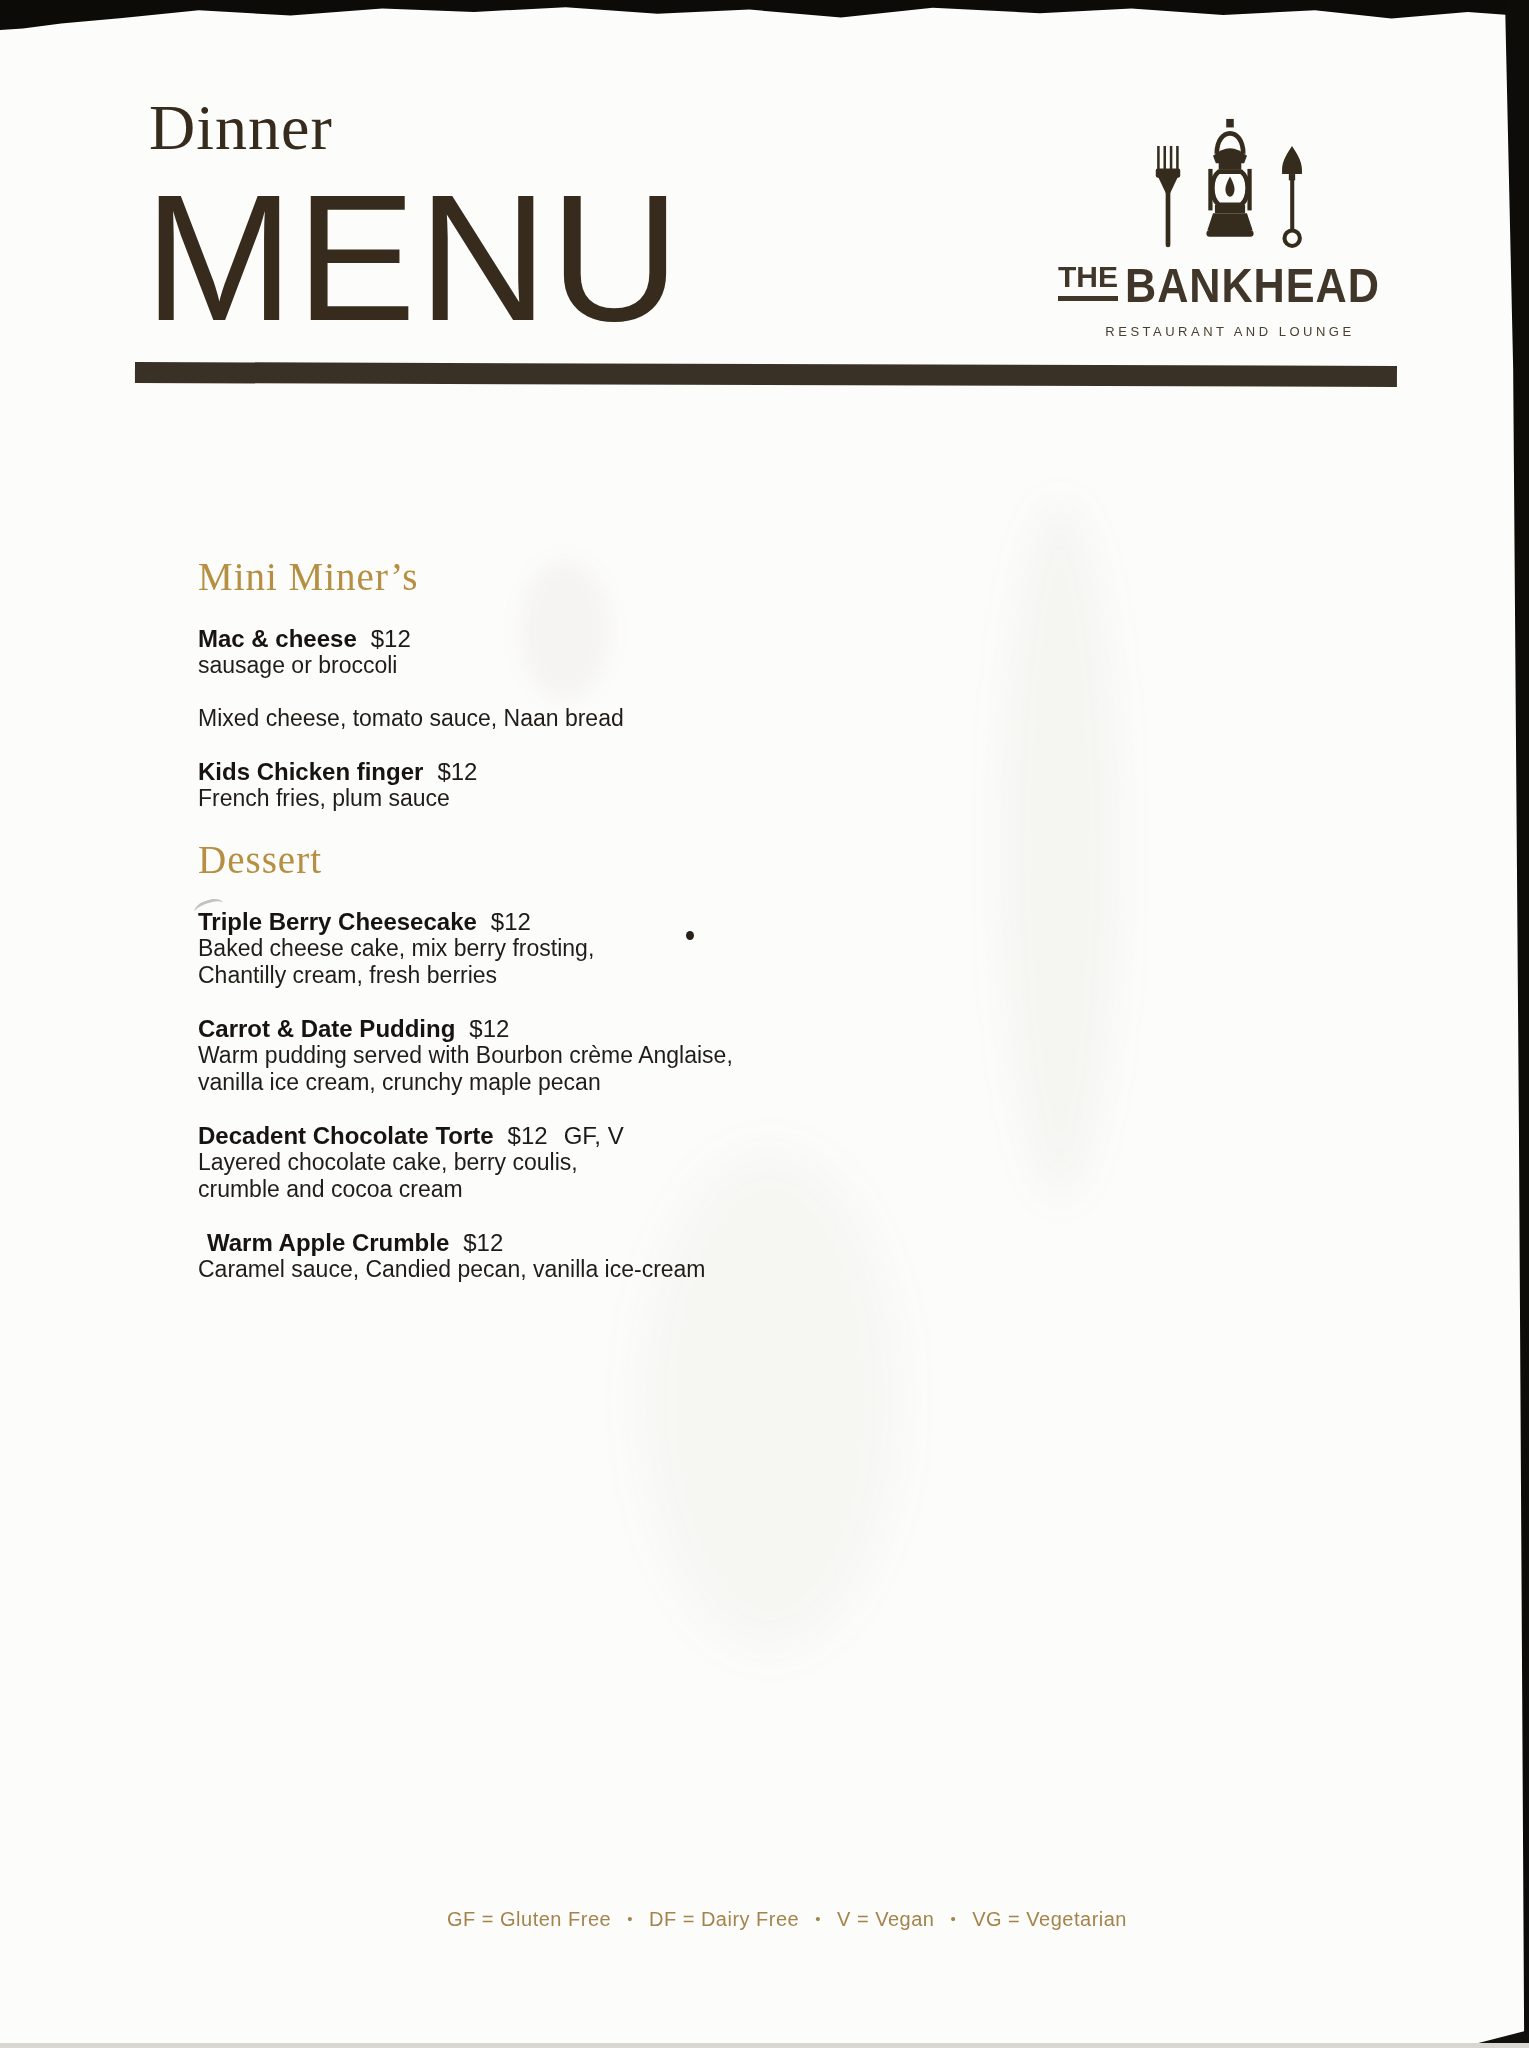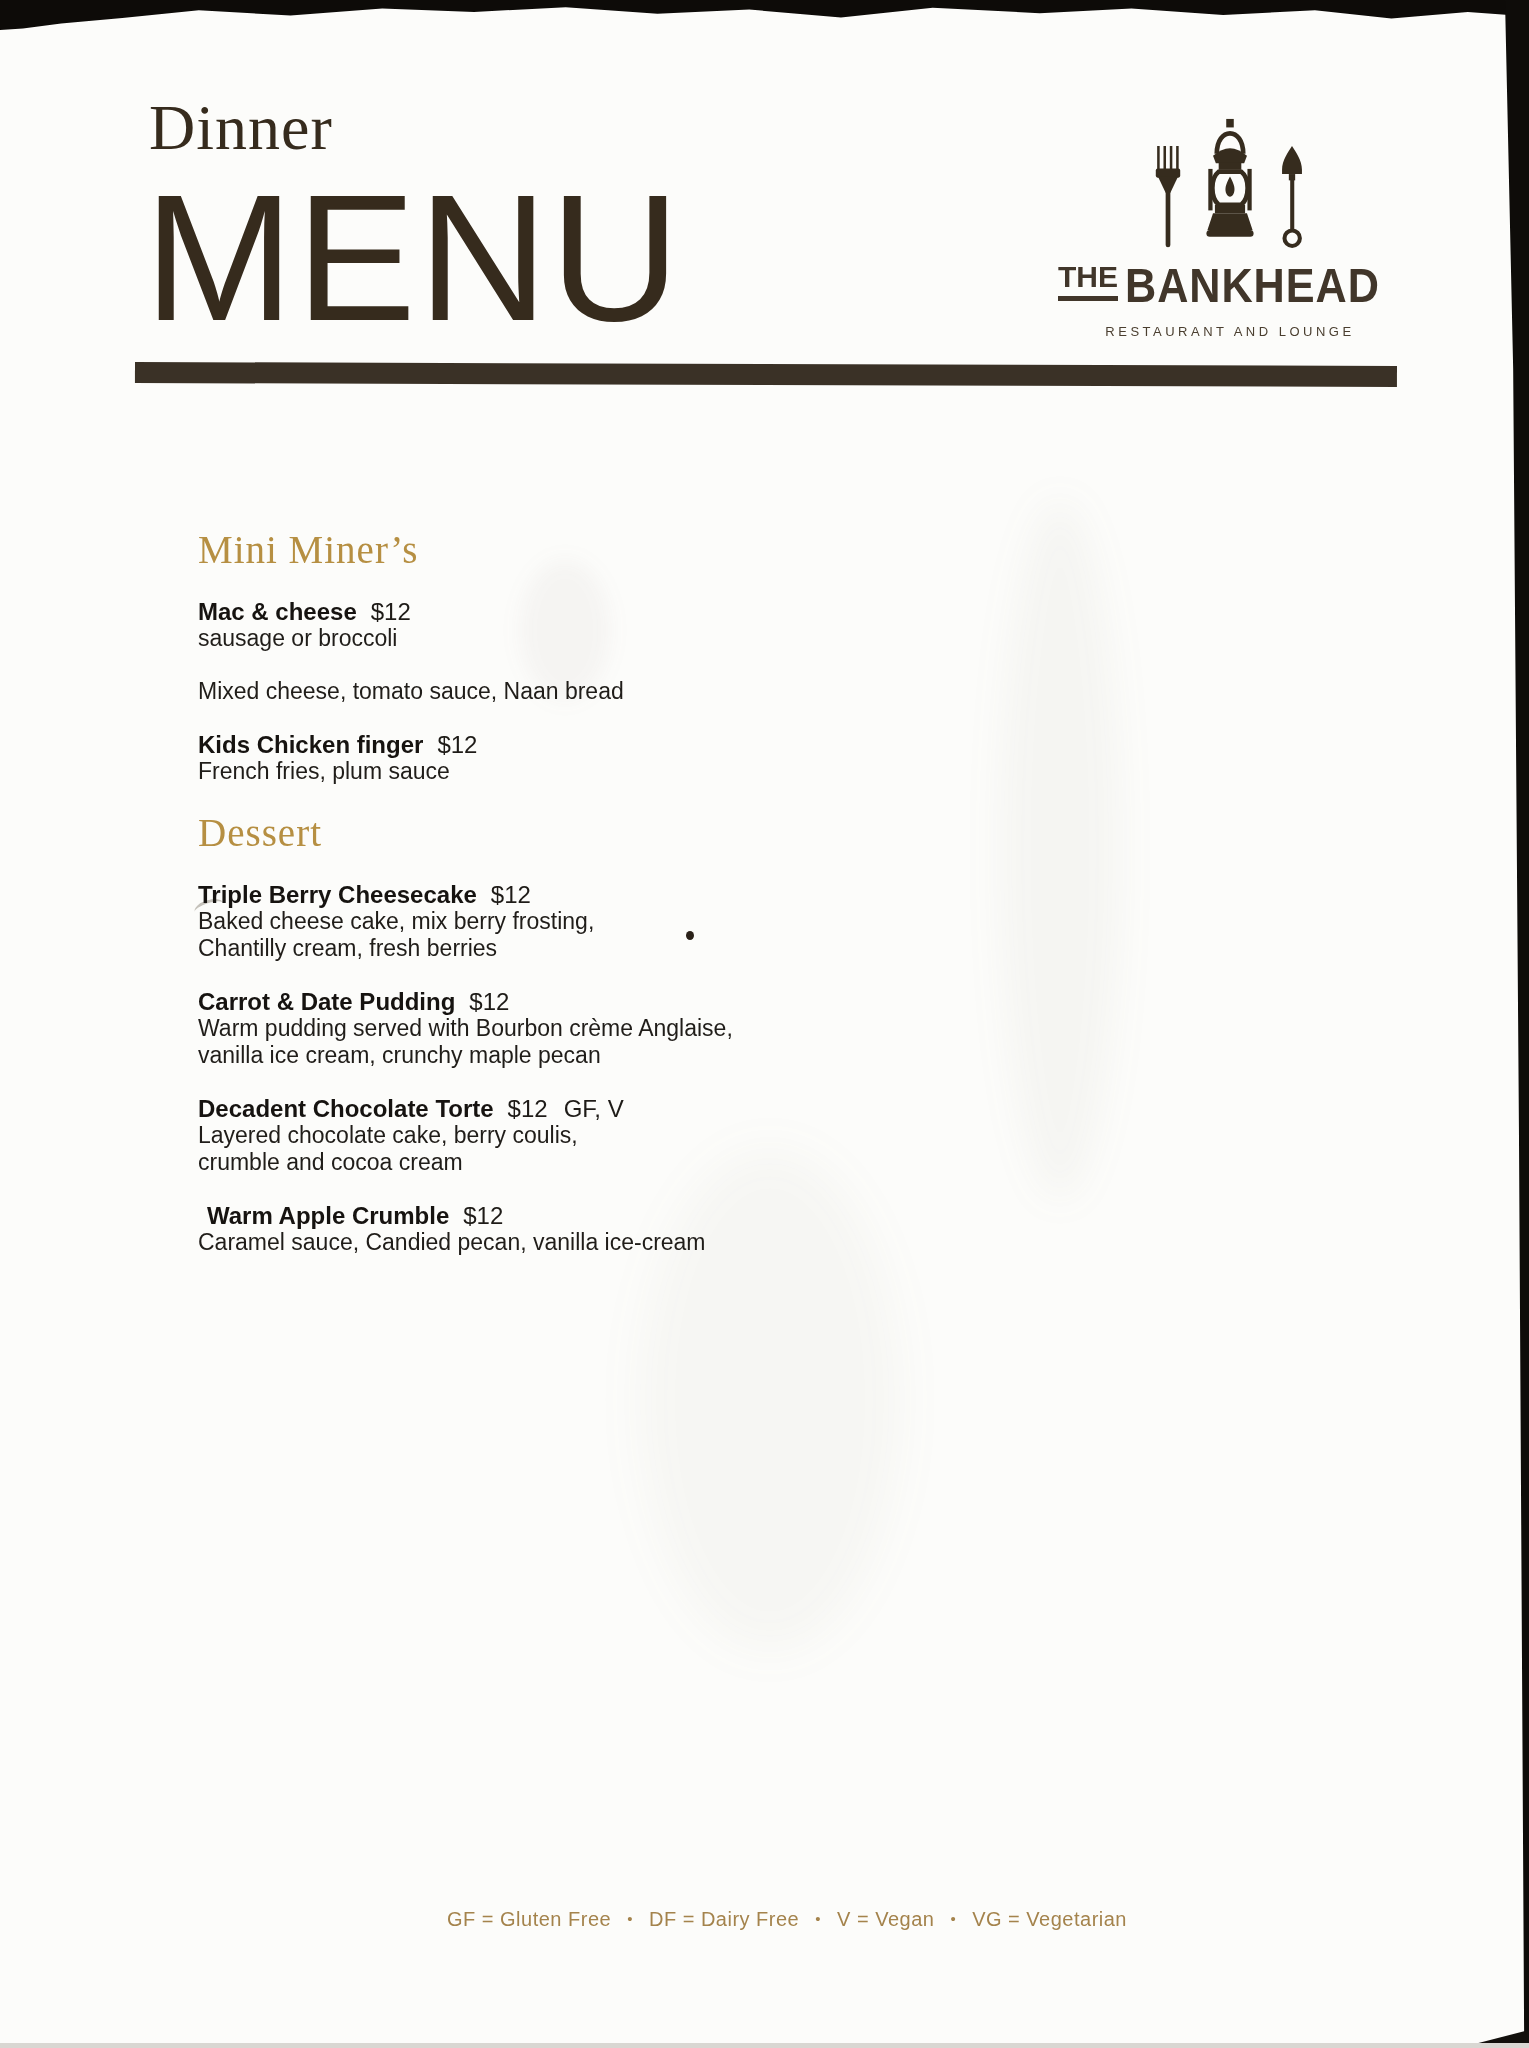--- a/index.html
+++ b/index.html
@@ -71,21 +71,21 @@
     letter-spacing:0;
   }
   .brand-main{
     font-size:47px;font-weight:700;line-height:1;letter-spacing:1px;
     transform:scale(0.92,1.04);transform-origin:left top;
   }
   .brand-tagline{
     margin-top:17px;font-size:13px;font-weight:400;letter-spacing:3.5px;color:#4a3e2f;
   }
   
-  .menu-col{position:absolute;left:198px;top:528px;width:800px;}
+  .menu-col{position:absolute;left:198px;top:555px;width:800px;}
   .section-heading{
     font-family:"Liberation Serif", serif;
     font-size:39px;line-height:44px;color:#b68f42;
     margin:0 0 26px 0;font-weight:400;letter-spacing:1px;
   }
   .item{margin:0 0 26px 0;}
   .item-line{font-size:24px;line-height:27px;}
   .item-name{font-weight:700;color:#161310;}
   .item-name.indent{margin-left:9px;}
   .item-price{margin-left:14px;color:#1e1b17;}

